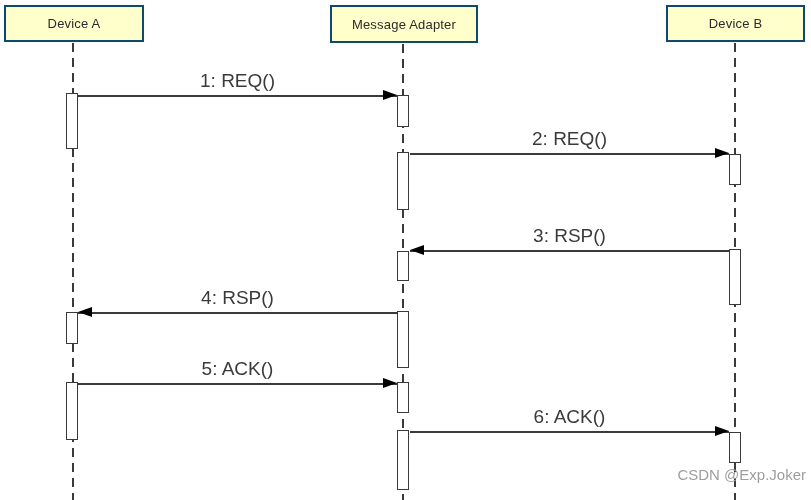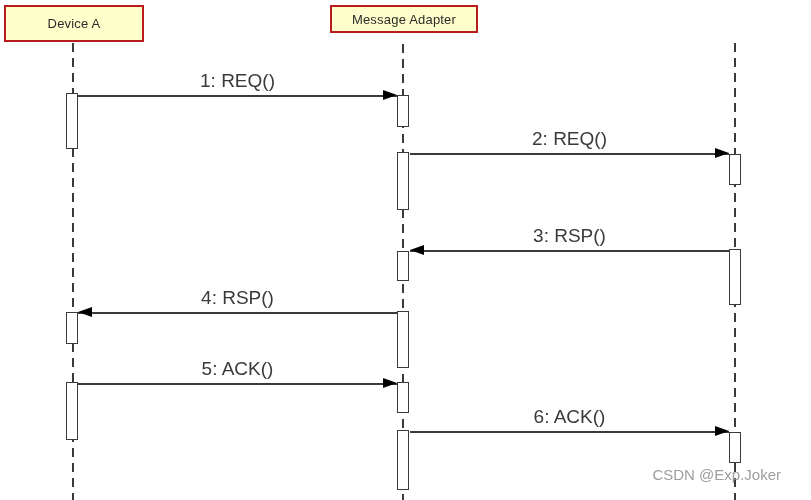--- a/index.html
+++ b/index.html
@@ -9,21 +9,21 @@
     height: 500px;
     background: #ffffff;
     overflow: hidden;
     font-family: "Liberation Sans", sans-serif;
   }
 
   .actor-box {
     position: absolute;
     box-sizing: border-box;
     background: #FFFFCC;
-    border: 2px solid #b91c1c;
+    border: 2px solid #0c4a6e;
     display: flex;
     align-items: center;
     justify-content: center;
     font-size: 13px;
     color: #2b2b2b;
     letter-spacing: 0.2px;
   }
 
   .lifeline {
     position: absolute;
@@ -72,41 +72,44 @@
     left: 0; right: 0;
     bottom: 3px;
     text-align: center;
     font-size: 19px;
     color: #3a3a3a;
     white-space: nowrap;
   }
 
   .watermark {
     position: absolute;
-    right: 30px;
+    right: 5px;
     top: 466px;
     font-size: 15px;
     color: #9e9e9e;
     white-space: nowrap;
   }
 </style>
 </head>
 <body>
 
 <div id="canvas">
 
   <div class="lifeline" style="left:72px; top:43px; height:457px;"></div>
   <div class="lifeline" style="left:402px; top:44px; height:456px;"></div>
   <div class="lifeline" style="left:734px; top:43px; height:457px;"></div>
 
   <div class="actor-box" style="left:4px; top:5px; width:140px; height:37px;">
     <span>Device A</span>
   </div>
-  <div class="actor-box" style="left:330px; top:5px; width:148px; height:28px;">
+  <div class="actor-box" style="left:330px; top:5px; width:148px; height:38px;">
     <span>Message Adapter</span>
+  </div>
+  <div class="actor-box" style="left:666px; top:5px; width:139px; height:37px;">
+    <span>Device B</span>
   </div>
 
   <div class="activation" style="left:66px; top:93px; height:56px;"></div>
   <div class="activation" style="left:66px; top:312px; height:32px;"></div>
   <div class="activation" style="left:66px; top:382px; height:58px;"></div>
 
   <div class="activation" style="left:397px; top:95px; height:32px;"></div>
   <div class="activation" style="left:397px; top:152px; height:58px;"></div>
   <div class="activation" style="left:397px; top:251px; height:30px;"></div>
   <div class="activation" style="left:397px; top:311px; height:57px;"></div>

